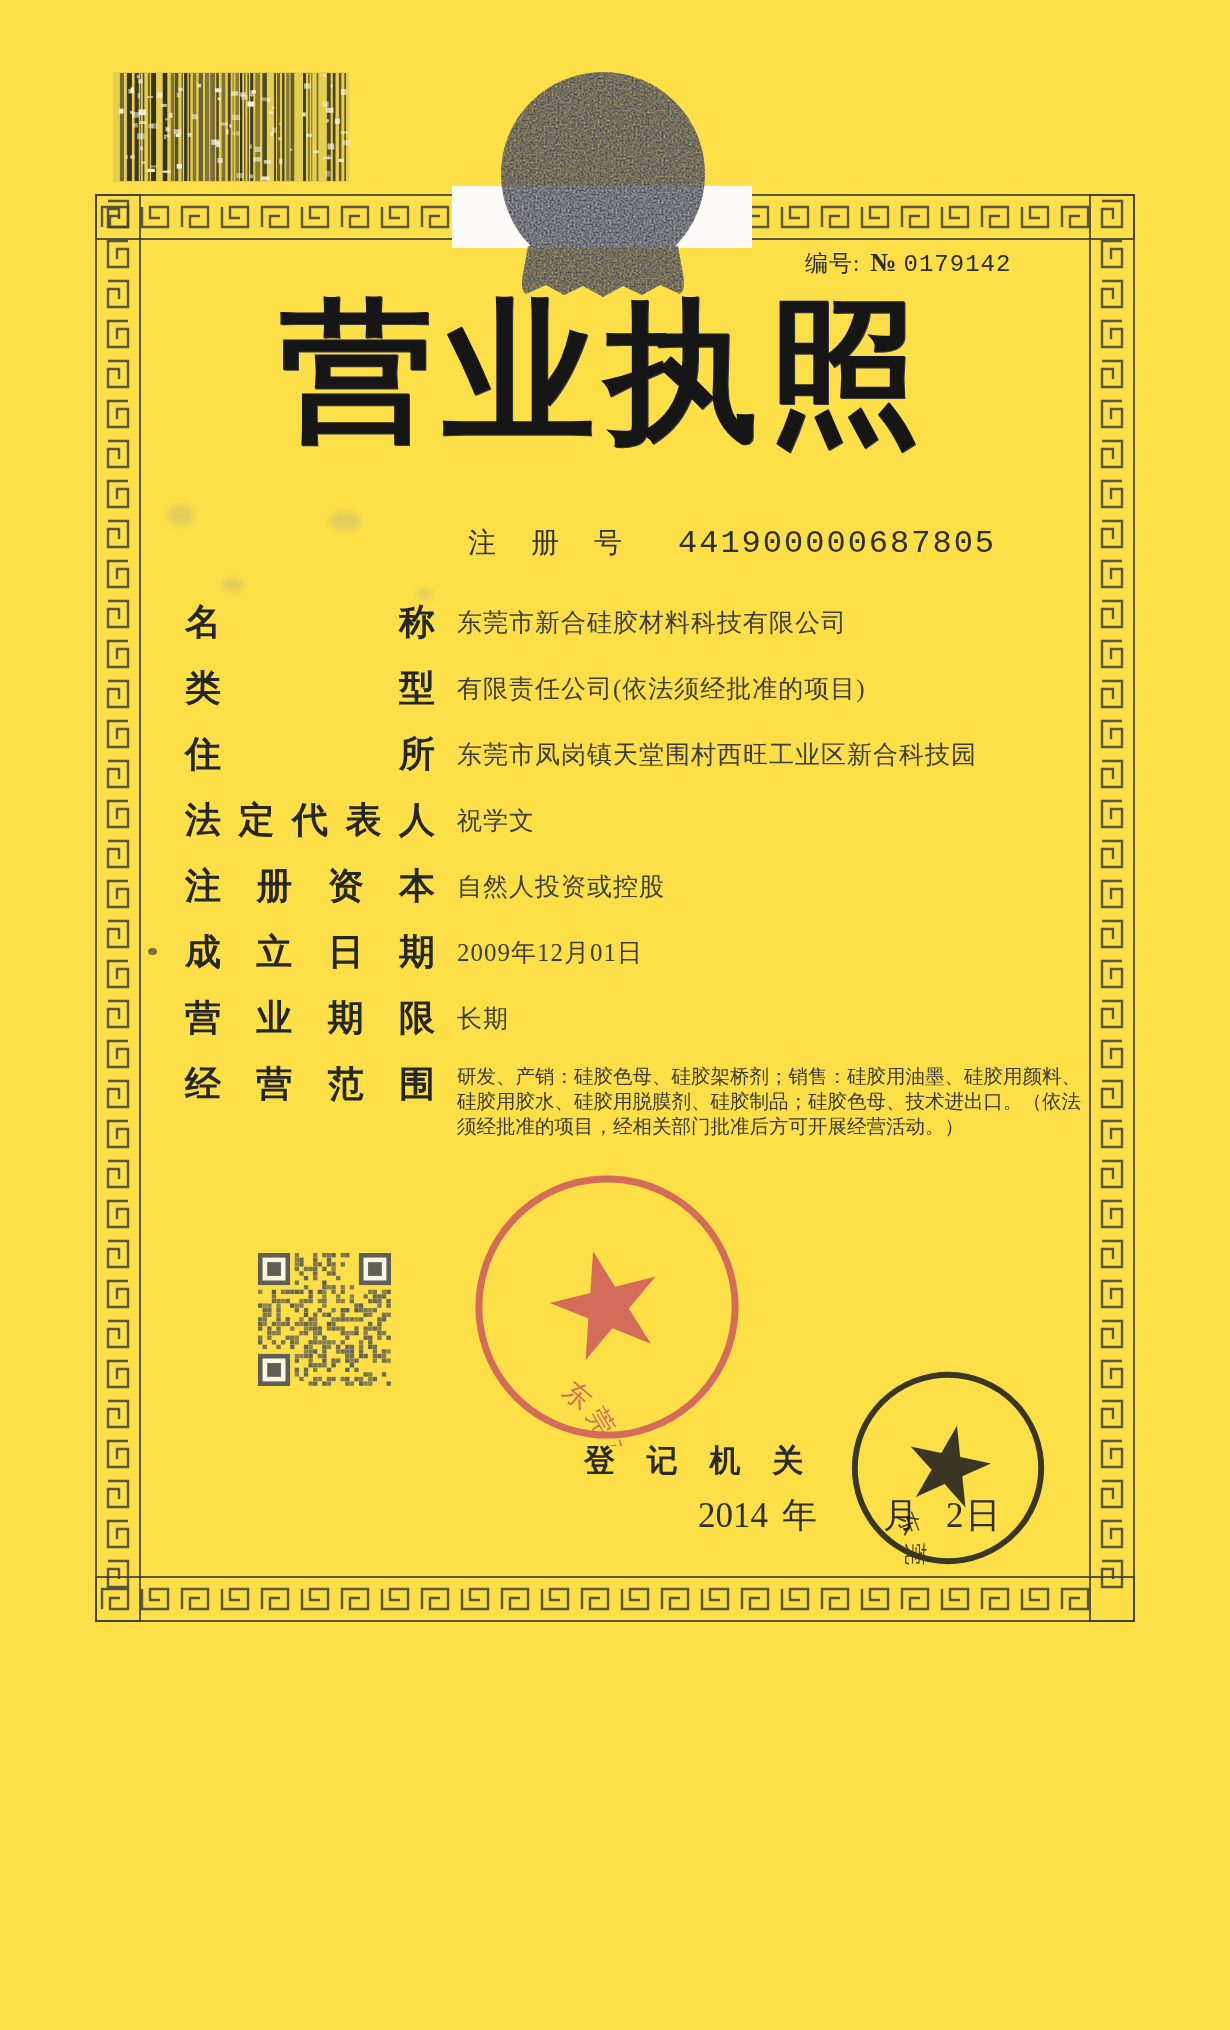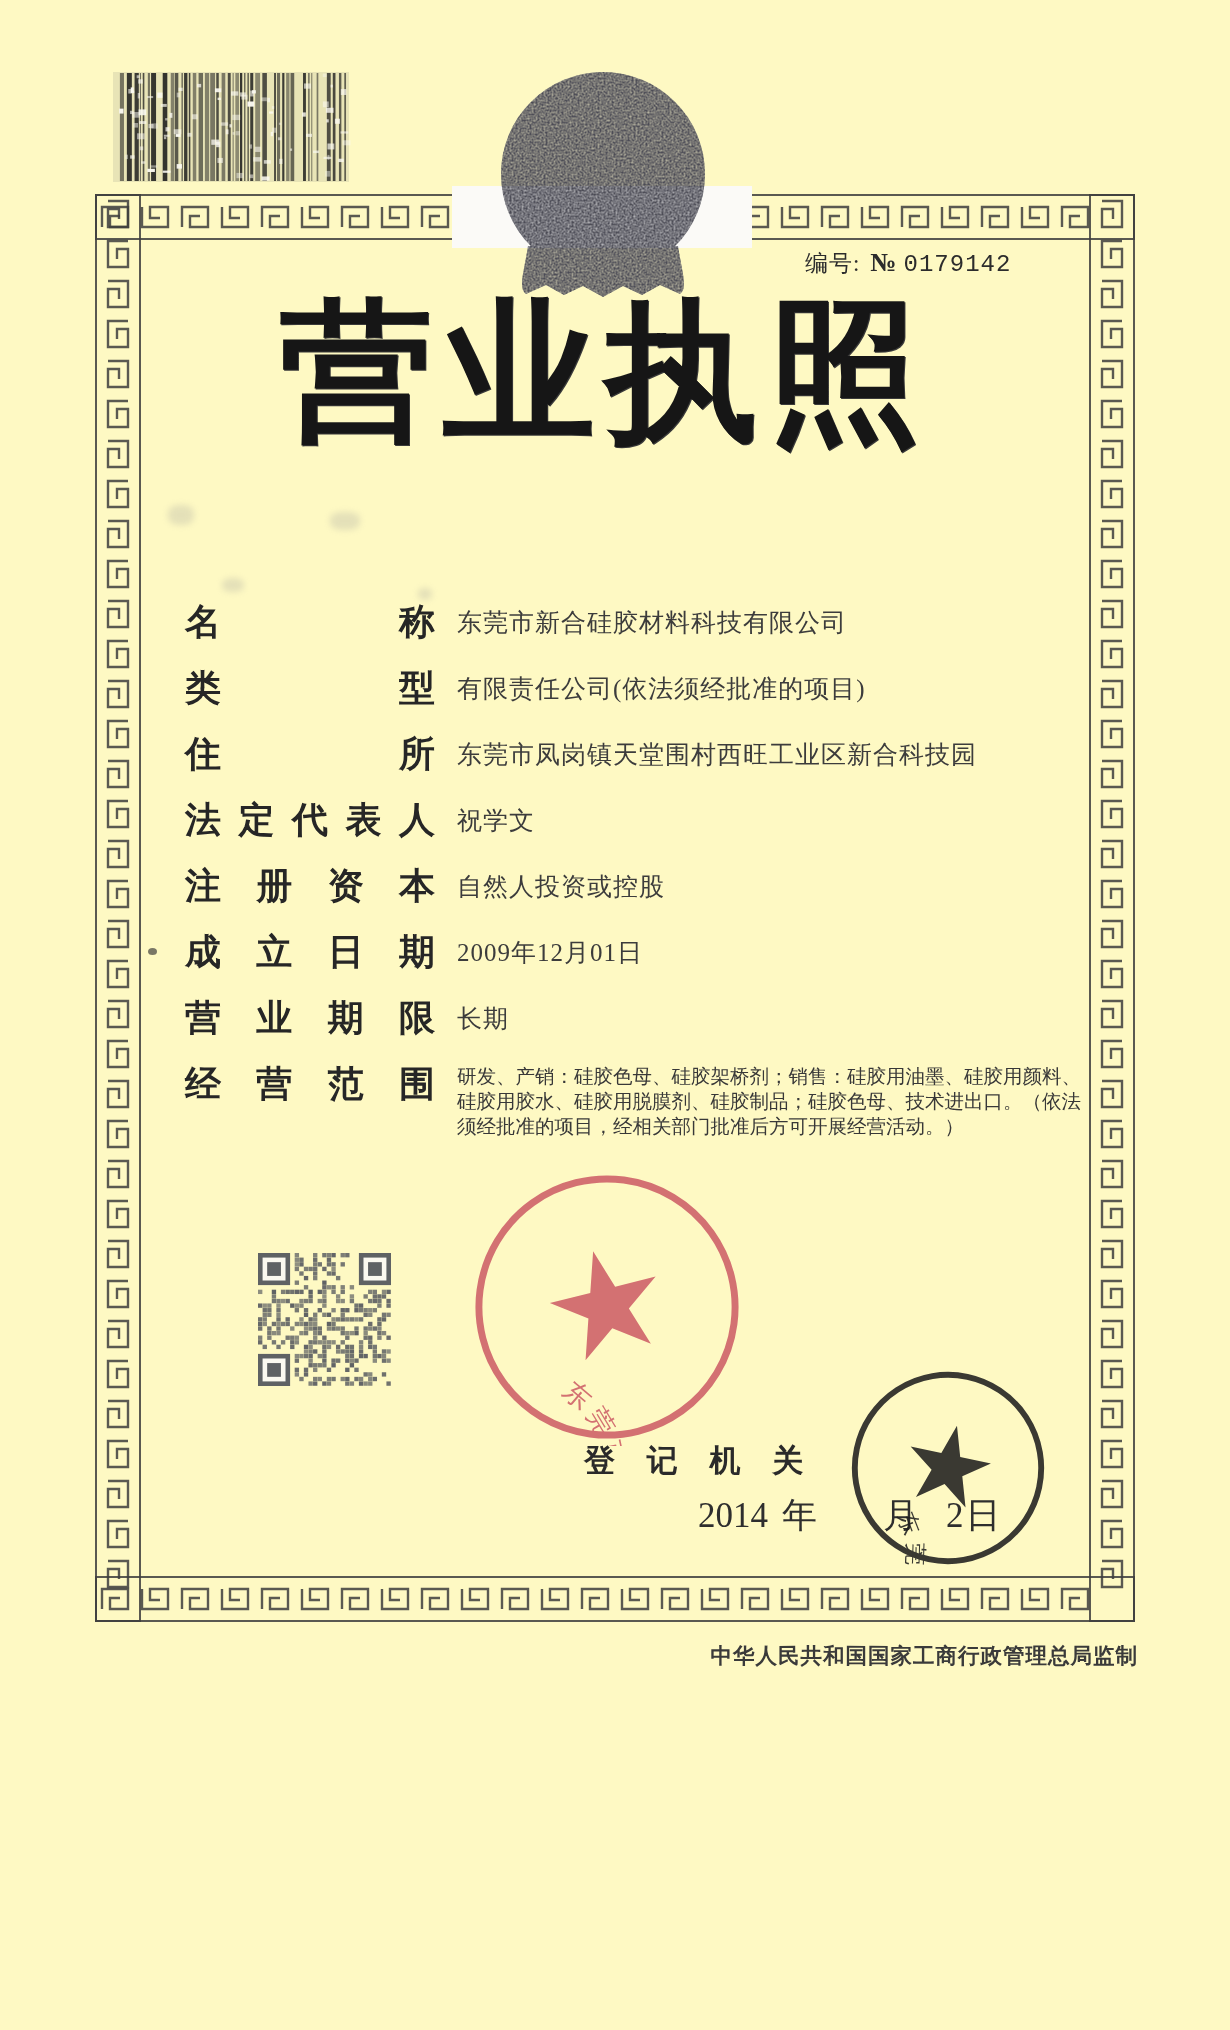--- a/index.html
+++ b/index.html
@@ -1,16 +1,16 @@
 <!DOCTYPE html>
 <html style="--seal-red: #c9505e; --seal-black: #1f1f1f;"><head>
 <meta charset="utf-8">
 <style>
   html,body{margin:0;padding:0;background:#ffffff;}
-  #page{position:relative;width:1230px;height:2030px;background:#fef9c3;overflow:hidden;
+  #page{position:relative;width:1230px;height:2030px;background:#fde047;overflow:hidden;
         font-family:"Liberation Serif", serif;color:#222;}
   .abs{position:absolute;}
 
   
   .band{position:absolute;line-height:0;opacity:.85;}
   .band-v{transform:rotate(90deg);transform-origin:0 0;}
 
   
   #barcode{left:113px;top:70px;opacity:.9;}
   #emblem-pad{left:452px;top:186px;width:300px;height:62px;background:#fbfaf7;}
@@ -241,20 +241,24 @@
     <span>编号:</span><span class="nosign">№</span><span class="num">0179142</span>
   </div>
 
   <div class="abs justify-chars" id="doc-title">
       <span>营</span>
       <span>业</span>
       <span>执</span>
       <span>照</span>
     </div>
 
+  <div class="abs" id="regline">
+    <span class="rlabel">注 册 号</span>
+    <span class="rnum">441900000687805</span>
+  </div>
 
   <div class="row" style="top:598px">
     <div class="flabel justify-chars">
         <span>名</span>
         <span>称</span>
       </div>
     <div class="fvalue">东莞市新合硅胶材料科技有限公司</div>
   </div>
   <div class="row" style="top:664px">
     <div class="flabel justify-chars">
@@ -650,21 +654,20 @@
         <defs>
             <path id="arcBlk" d="M -41.3,59.0 A 72,72 0 1 1 -41.4,58.9" fill="none"></path>
           </defs>
         <text font-size="23" letter-spacing="6" stroke="none" font-family="Liberation Serif, serif">
           <textPath href="#arcBlk" xlink:href="#arcBlk">东莞市工商行政管理局</textPath>
         </text>
       </g>
     </svg>
   </div>
 
-  <div class="abs" id="footer-right">中华人民共和国国家工商行政管理总局监制</div>
 
   <div class="smudge" style="left:168px;top:505px;width:26px;height:20px;"></div>
   <div class="smudge" style="left:330px;top:512px;width:30px;height:18px;"></div>
   <div class="smudge" style="left:222px;top:578px;width:22px;height:14px;"></div>
   <div class="smudge" style="left:418px;top:588px;width:14px;height:12px;"></div>
   <div id="speck1"></div>
 
 </div>
 
 </body></html>

